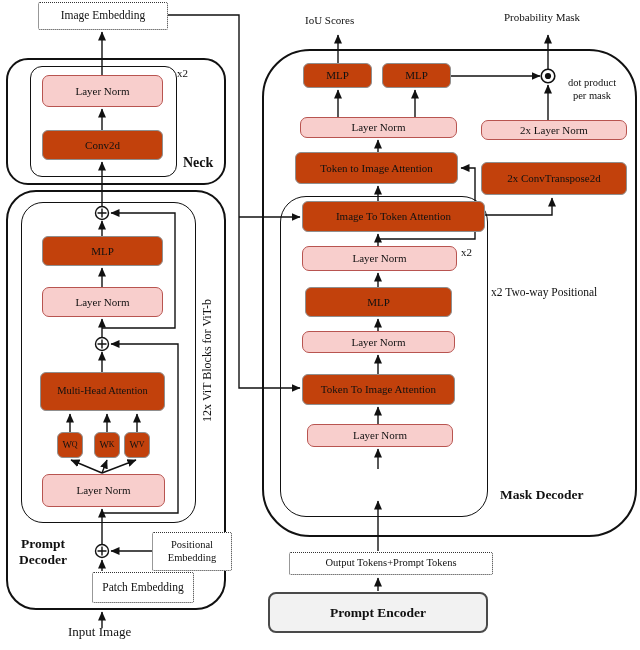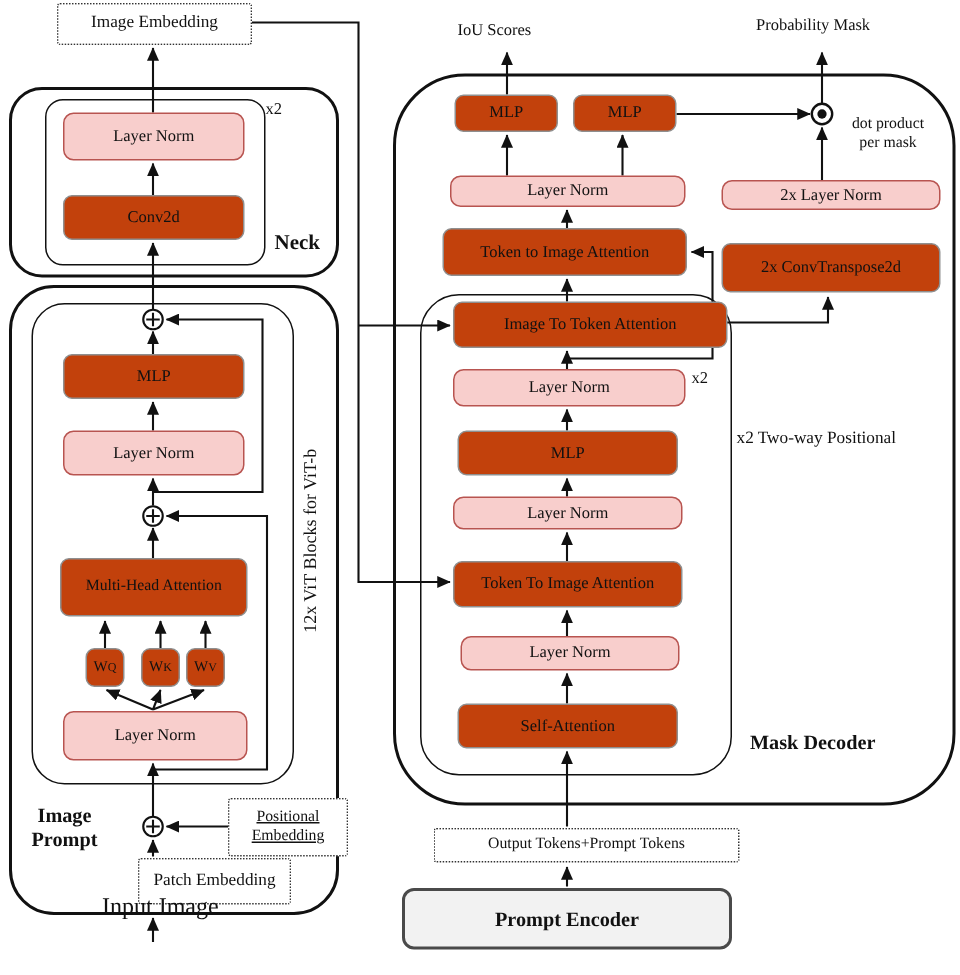--- a/index.html
+++ b/index.html
@@ -100,21 +100,21 @@
         <path d="M97.5,551 H106.5 M102,546.5 V555.5"></path>
     </g>
 
     <g>
       <circle cx="548" cy="76" r="6.8" fill="#fff" stroke="#111" stroke-width="1.6"></circle>
       <circle cx="548" cy="76" r="3.1" fill="#111"></circle>
     </g>
   </svg>
 
   <div class="box dashed" style="left:38px;top:2px;width:130px;height:28px;font-size:11.5px;">Image Embedding</div>
-  <div class="box dashed wrap" style="left:152px;top:532px;width:80px;height:39px;font-size:10.5px;text-decoration:underline;">Positional Embedding</div>
+  <div class="box dashed wrap" style="left:152px;top:532px;width:80px;height:39px;font-size:10.5px;">Positional Embedding</div>
   <div class="box dashed" style="left:52px;top:572px;width:102px;height:31px;font-size:11.5px;margin-left:40px;">Patch Embedding</div>
   <div class="box dashed" style="left:289px;top:552px;width:204px;height:23px;font-size:10.5px;">Output Tokens+Prompt Tokens</div>
 
   <div class="box pink" style="left:42px;top:75px;width:121px;height:32px;">Layer Norm</div>
   <div class="box gray" style="left:42px;top:130px;width:121px;height:30px;">Conv2d</div>
 
   <div class="box gray" style="left:42px;top:236px;width:121px;height:30px;">MLP</div>
   <div class="box pink" style="left:42px;top:287px;width:121px;height:30px;">Layer Norm</div>
   <div class="box gray" style="left:40px;top:372px;width:125px;height:39px;font-size:10.5px;">Multi-Head Attention</div>
   <div class="box gray" style="left:57px;top:432px;width:26px;height:26px;font-size:10px;">
@@ -124,41 +124,40 @@
   <div class="box gray" style="left:94px;top:432px;width:26px;height:26px;font-size:10px;">
       <span>W</span>
       <sub>K</sub>
     </div>
   <div class="box gray" style="left:124px;top:432px;width:26px;height:26px;font-size:10px;">
       <span>W</span>
       <sub>V</sub>
     </div>
   <div class="box pink" style="left:42px;top:474px;width:123px;height:33px;">Layer Norm</div>
 
-  <div class="box gray" style="left:305px;top:469px;width:147px;height:30px;">Self-Attention</div>
   <div class="box pink" style="left:307px;top:424px;width:146px;height:23px;">Layer Norm</div>
   <div class="box gray" style="left:302px;top:374px;width:153px;height:31px;">Token To Image Attention</div>
   <div class="box pink" style="left:302px;top:331px;width:153px;height:22px;">Layer Norm</div>
   <div class="box gray" style="left:305px;top:287px;width:147px;height:30px;">MLP</div>
   <div class="box pink" style="left:302px;top:246px;width:155px;height:25px;">Layer Norm</div>
   <div class="box gray" style="left:302px;top:201px;width:183px;height:31px;">Image To Token Attention</div>
   <div class="box gray" style="left:295px;top:152px;width:163px;height:32px;">Token to Image Attention</div>
   <div class="box pink" style="left:300px;top:117px;width:157px;height:21px;">Layer Norm</div>
   <div class="box gray" style="left:303px;top:63px;width:69px;height:25px;">MLP</div>
   <div class="box gray" style="left:382px;top:63px;width:69px;height:25px;">MLP</div>
   <div class="box pink" style="left:481px;top:120px;width:146px;height:20px;">2x Layer Norm</div>
   <div class="box gray" style="left:481px;top:162px;width:146px;height:33px;">2x ConvTranspose2d</div>
 
   <div class="box prompt" style="left:268px;top:592px;width:220px;height:41px;">Prompt Encoder</div>
 
   <div class="lbl" style="left:177px;top:67px;font-size:11px;">x2</div>
   <div class="lbl bold" style="left:183px;top:155px;font-size:14px;">Neck</div>
   <div class="vlabel">12x ViT Blocks for ViT-b</div>
-  <div class="lbl bold wrap" style="left:13px;top:536px;width:60px;font-size:13.5px;white-space:normal;line-height:1.15;">Image Prompt</div>
-  <div class="lbl" style="left:68px;top:596px;font-size:16px;">Input Image</div>
+  <div class="lbl bold wrap" style="left:13px;top:536px;width:60px;font-size:13.5px;white-space:normal;line-height:1.15;">Prompt Decoder</div>
+  <div class="lbl" style="left:68px;top:624px;font-size:13px;">Input Image</div>
   <div class="lbl" style="left:305px;top:14px;font-size:11px;">IoU Scores</div>
   <div class="lbl" style="left:504px;top:11px;font-size:11px;">Probability Mask</div>
   <div class="lbl" style="left:561px;top:77px;width:62px;font-size:10.5px;text-align:center;white-space:normal;line-height:1.2;">
     <div>dot product</div>
     <div>per mask</div>
   </div>
   <div class="lbl" style="left:461px;top:246px;font-size:11px;">x2</div>
   <div class="lbl" style="left:491px;top:286px;font-size:11.5px;">x2 Two-way Positional</div>
   <div class="lbl bold" style="left:500px;top:487px;font-size:13.5px;">Mask Decoder</div>
 

